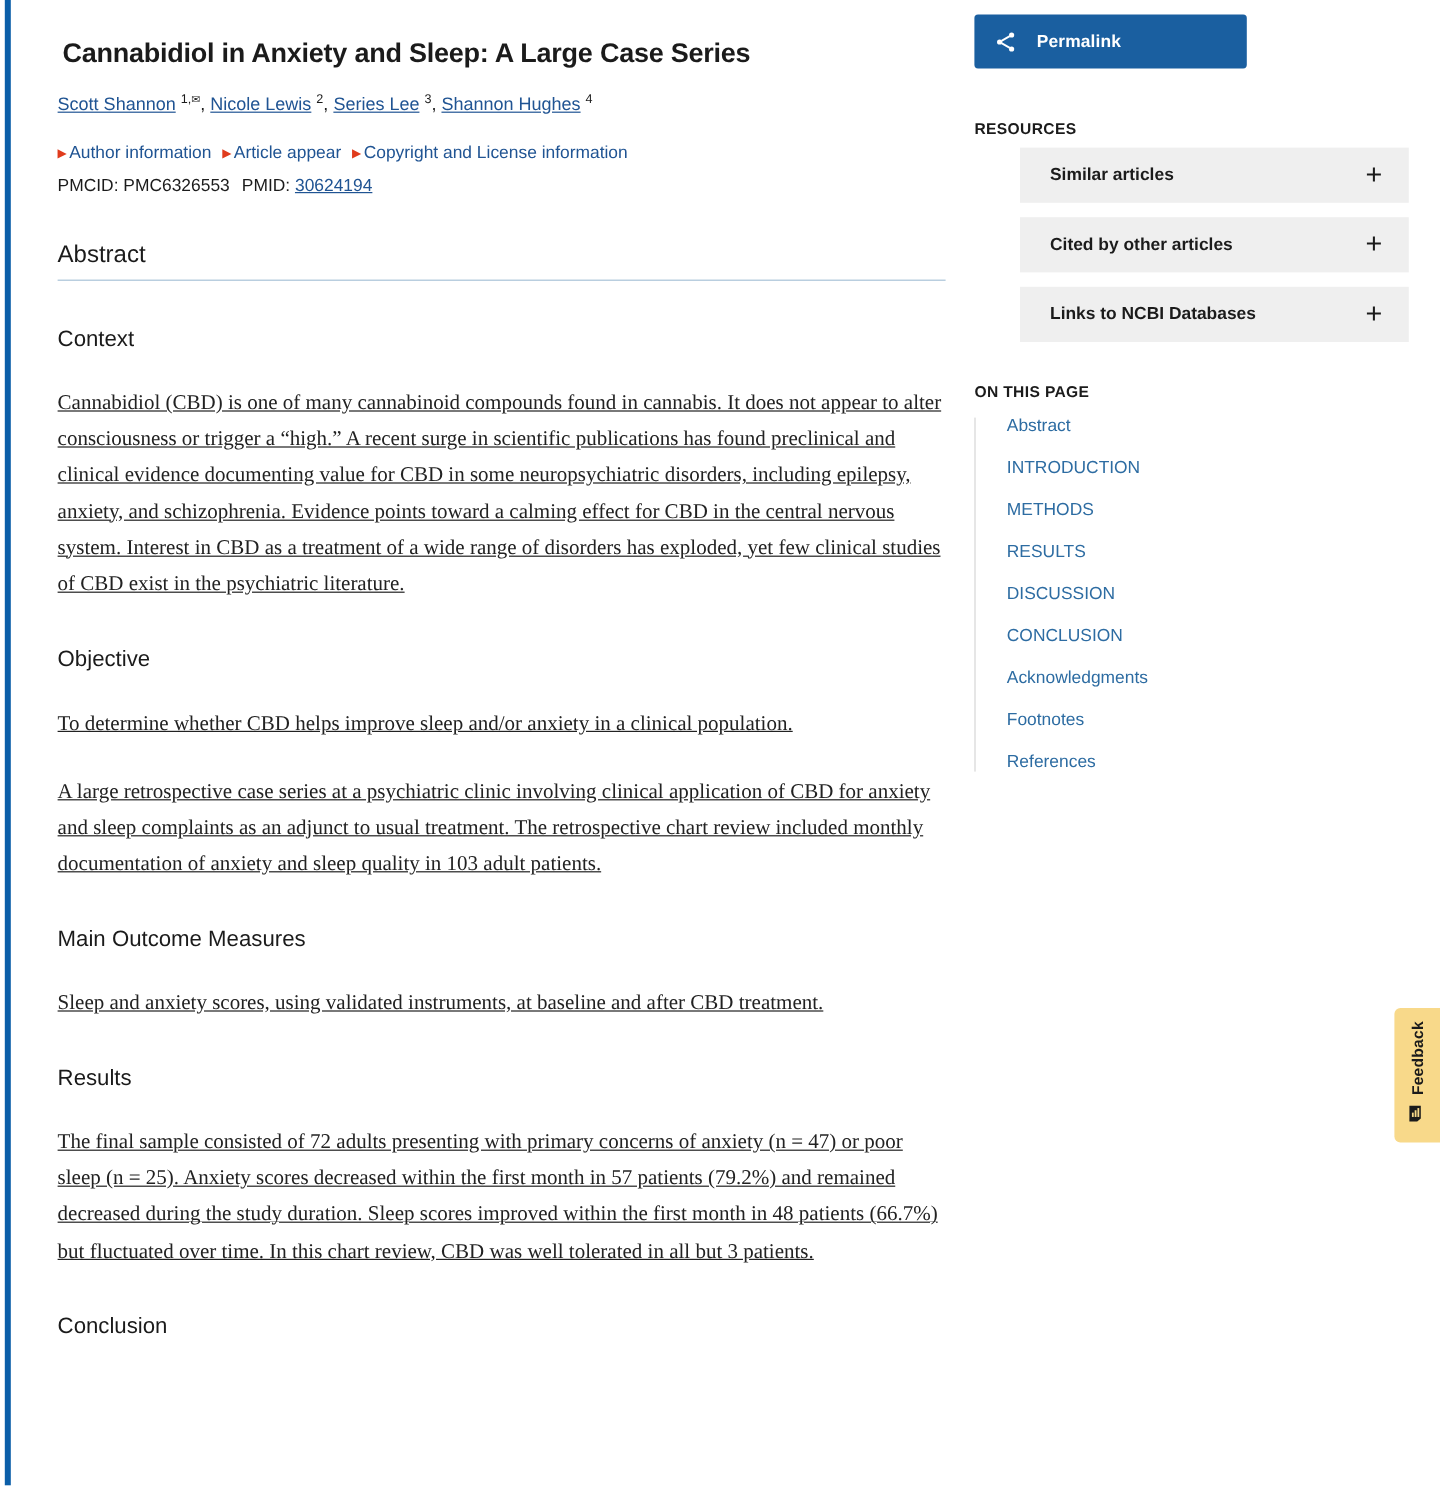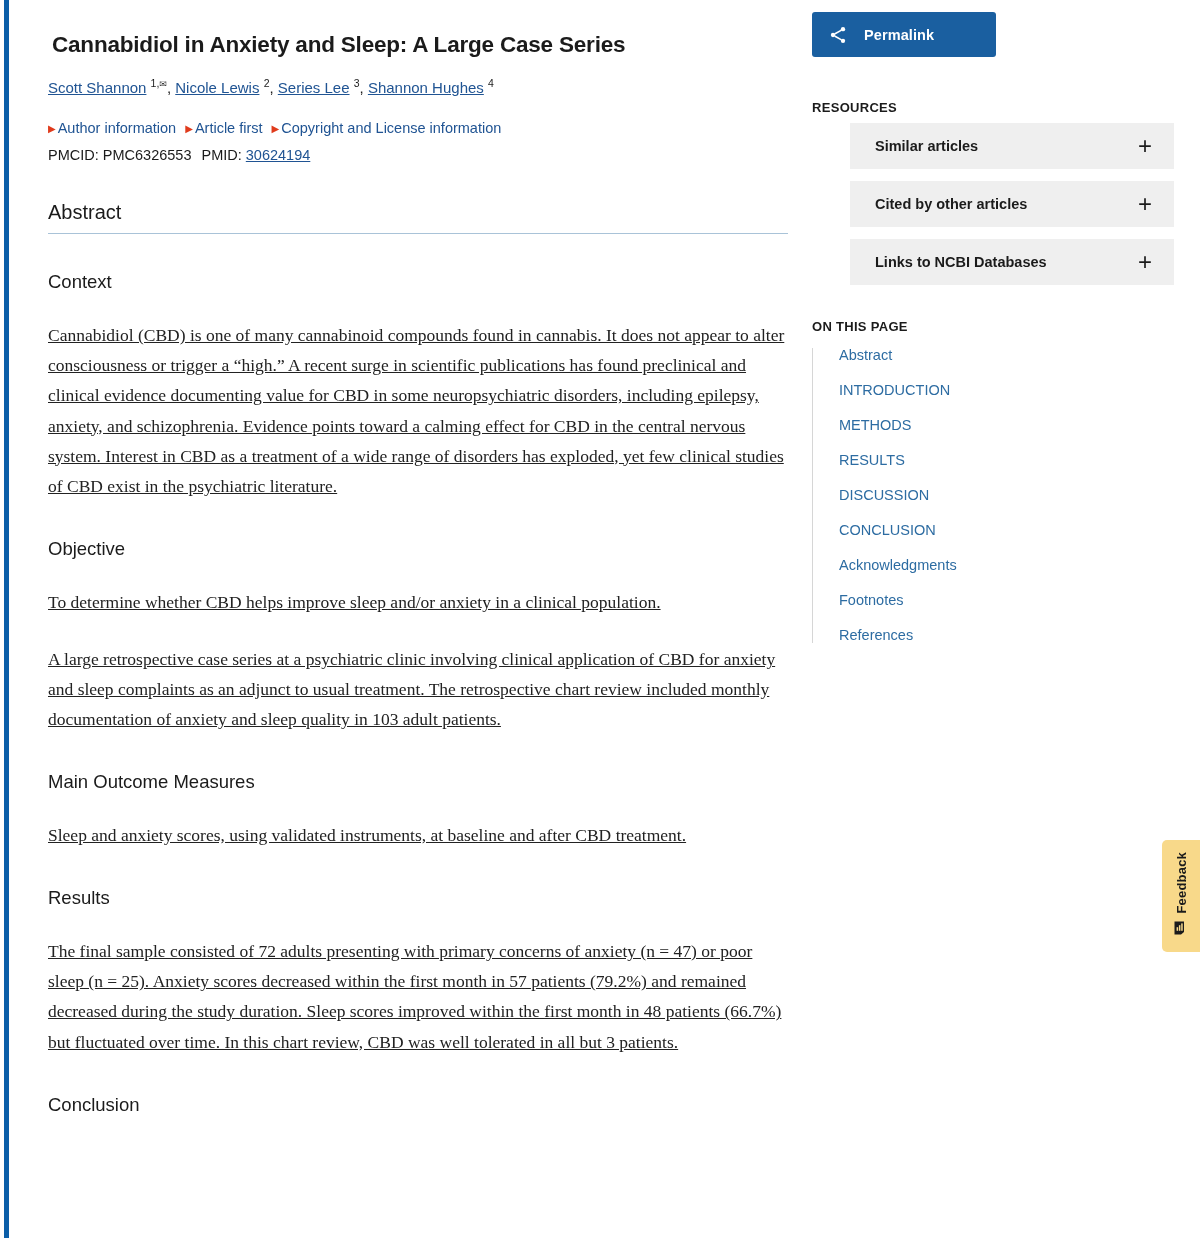--- a/index.html
+++ b/index.html
@@ -122,21 +122,21 @@
 
   
   #sidebar {
     position: absolute;
     left: 812px; top: 0;
     width: 362px;
   }
 
   #permalink-button {
     margin-top: 12px;
-    width: 184px; height: 45px;
+    width: 227px; height: 45px;
     background: #1a5fa0;
     border: none;
     border-radius: 3px;
     display: flex;
     align-items: center;
     cursor: pointer;
     padding: 0;
   }
   #permalink-button .share-wrap {
     width: 52px;
@@ -230,21 +230,21 @@
 <div id="left-scrollbar"></div>
 
 <div id="page">
 
   <div id="article-column">
 
     <h1 id="article-title">Cannabidiol in Anxiety and Sleep: A Large Case Series</h1>
 
     <div id="author-list"><a href="#">Scott Shannon</a> <sup>1,<span class="env-icon">✉</span></sup>, <a href="#">Nicole Lewis</a> <sup>2</sup>, <a href="#">Series Lee</a> <sup>3</sup>, <a href="#">Shannon Hughes</a> <sup>4</sup></div>
 
-    <div id="meta-links"><a href="#" class="meta-link"><span class="tri">▶</span><span>Author information</span></a><a href="#" class="meta-link"><span class="tri">▶</span><span>Article first</span></a><a href="#" class="meta-link"><span class="tri">▶</span><span>Copyright and License information</span></a></div>
+    <div id="meta-links"><a href="#" class="meta-link"><span class="tri">▶</span><span>Author information</span></a><a href="#" class="meta-link"><span class="tri">▶</span><span>Article appear</span></a><a href="#" class="meta-link"><span class="tri">▶</span><span>Copyright and License information</span></a></div>
 
     <div id="ids-line">
       <span>PMCID:</span>
       <span>PMC6326553</span><span class="sep"></span>
       <span>PMID:</span>
       <a href="#">30624194</a>
     </div>
 
     <h2 id="abstract-heading">Abstract</h2>
 

